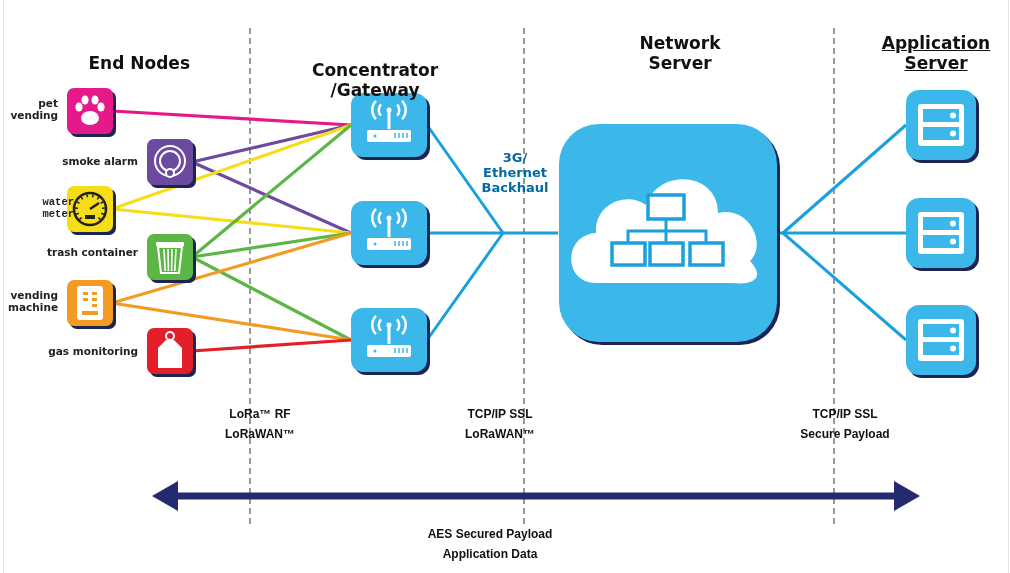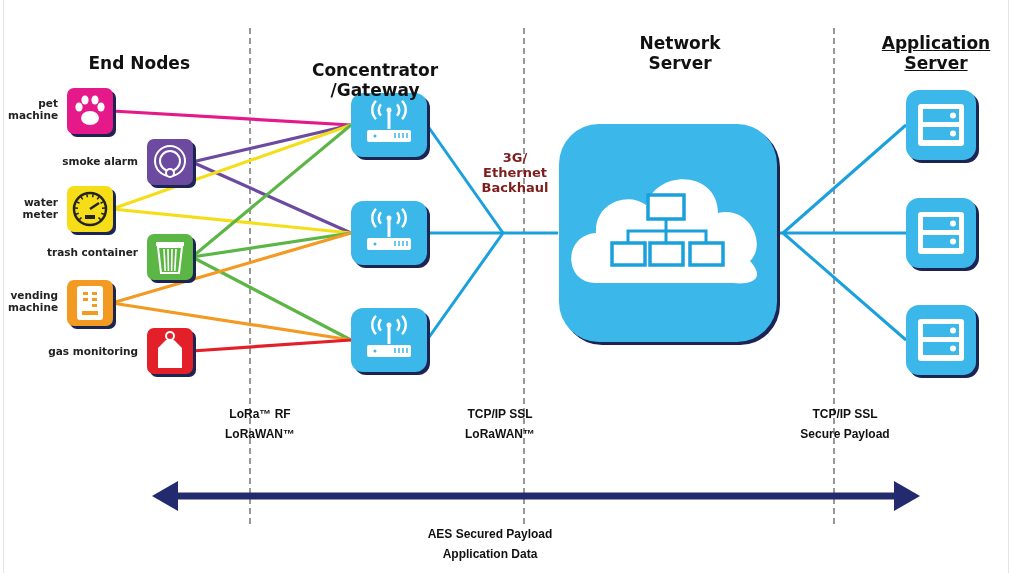--- a/index.html
+++ b/index.html
@@ -2,21 +2,21 @@
 <html><head>
 <meta charset="utf-8">
 <style>
   html,body{margin:0;padding:0;background:#fff;}
   body{width:1010px;height:573px;position:relative;overflow:hidden;font-family:"DejaVu Sans",sans-serif;}
   .frame{position:absolute;left:3px;top:0;width:1004px;height:573px;border-left:1px solid #e4e4e4;border-right:1px solid #e4e4e4;}
   svg#diagram{position:absolute;left:0;top:0;}
   .hdr{position:absolute;font-weight:bold;font-size:17px;color:#111;text-align:center;line-height:20px;white-space:pre-line;}
   .nlabel{position:absolute;font-weight:bold;font-size:10.5px;color:#222;text-align:right;line-height:12px;white-space:pre-line;}
   .proto{position:absolute;font-weight:bold;font-size:12px;color:#111;text-align:center;line-height:20px;white-space:pre-line;font-family:"Liberation Sans",sans-serif;}
-  .backhaul{position:absolute;font-weight:bold;font-size:13px;color:#7f1d1d;text-align:center;line-height:15px;white-space:pre-line;}
+  .backhaul{position:absolute;font-weight:bold;font-size:13px;color:#0369a1;text-align:center;line-height:15px;white-space:pre-line;}
 </style>
 </head>
 <body>
 
 <div class="frame"></div>
 
 <svg id="diagram" width="1010" height="573">
   <g id="dividers">
     <line x1="250" y1="28" x2="250" y2="528" stroke="#777" stroke-width="1.5" stroke-dasharray="6,4"></line>
     <line x1="524" y1="28" x2="524" y2="528" stroke="#777" stroke-width="1.5" stroke-dasharray="6,4"></line>
@@ -211,23 +211,23 @@
 
 <div class="hdr" style="left:70px;top:53px;width:120px;text-align:right;">End Nodes</div>
 <div class="hdr" style="left:305px;top:33px;width:140px;margin-top:27px;">Concentrator
 /Gateway</div>
 <div class="hdr" style="left:610px;top:33px;width:140px;">Network
 Server</div>
 <div class="hdr" style="left:866px;top:33px;width:140px;text-decoration:underline;">Application
 Server</div>
 
 <div class="nlabel" style="left:0px;top:97px;width:58px;">pet
-machine</div>
+vending</div>
 <div class="nlabel" style="left:20px;top:155px;width:118px;">smoke alarm</div>
-<div class="nlabel" style="left:0px;top:196px;width:58px;">water
+<div class="nlabel" style="left:16px;top:196px;width:58px;font-family:Liberation Mono, monospace;">water
 meter</div>
 <div class="nlabel" style="left:20px;top:246px;width:118px;">trash container</div>
 <div class="nlabel" style="left:0px;top:289px;width:58px;">vending
 machine</div>
 <div class="nlabel" style="left:20px;top:345px;width:118px;">gas monitoring</div>
 
 <div class="backhaul" style="left:455px;top:150px;width:120px;">3G/
 Ethernet
 Backhaul</div>
 

